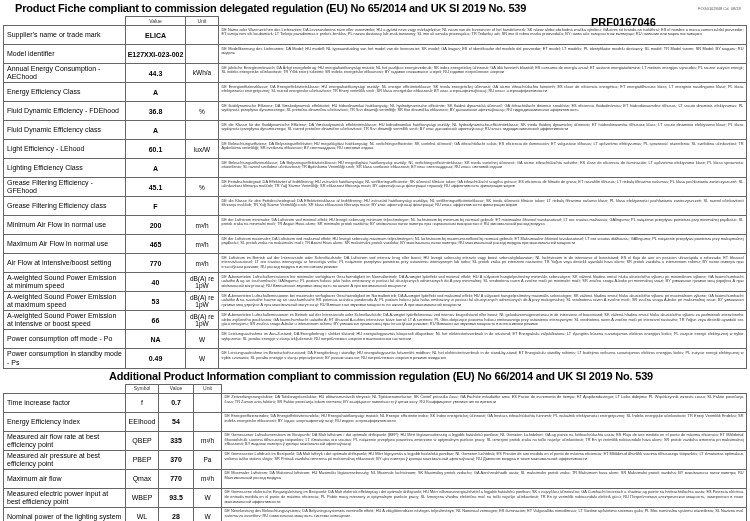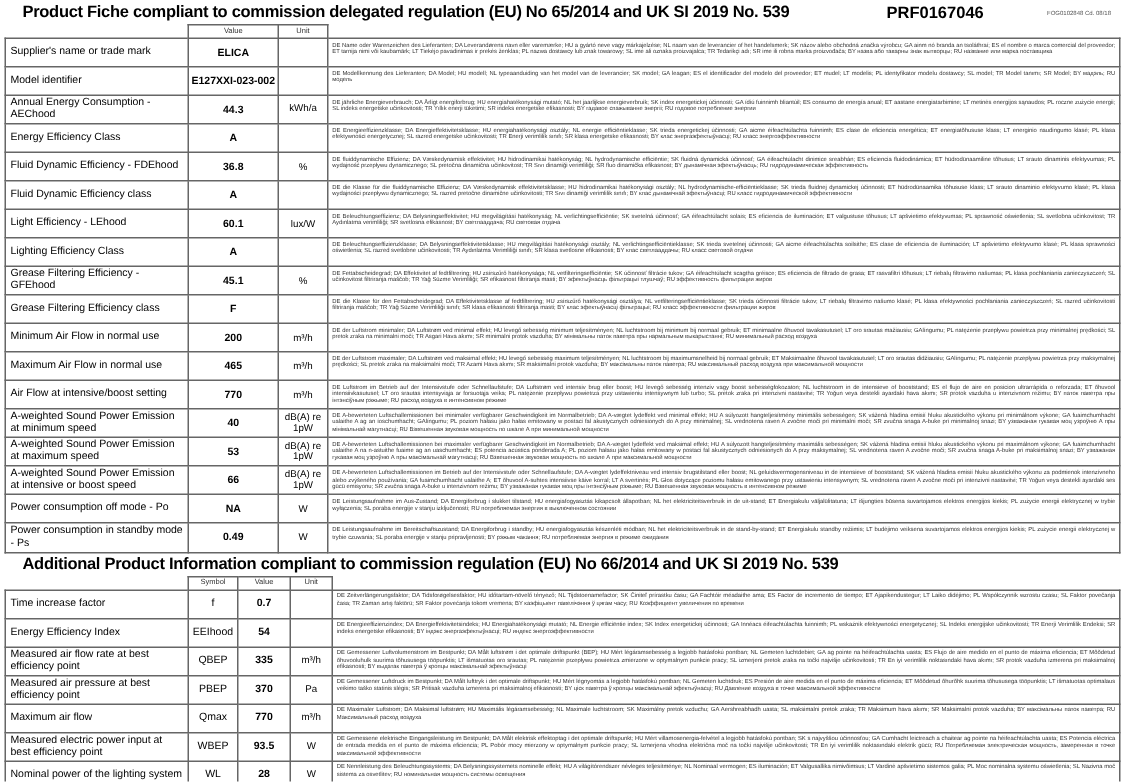--- a/index.html
+++ b/index.html
@@ -1,31 +1,31 @@
 <!DOCTYPE html>
 <html><head>
 <meta charset="utf-8">
 <style>
   html,body { margin:0; padding:0; background:#fff; }
   body { width:750px; height:521px; font-family:"Liberation Sans", sans-serif; color:#000; overflow:hidden; }
   .page { position:relative; width:744px; margin:0 auto; padding-top:2px; }
   .title { font-size:11px; font-weight:bold; letter-spacing:-0.2px; margin:0 0 2px 12px; white-space:nowrap; }
-  .doc-number { position:absolute; top:3px; left:588px; font-size:11px; font-weight:bold; }
+  .doc-number { position:absolute; top:16px; left:588px; font-size:11px; font-weight:bold; }
   .doc-code { position:absolute; top:6px; left:695px; font-size:4px; color:#555; }
   table.fiche { border-collapse:collapse; width:744px; table-layout:fixed; }
   td { border:1px solid #666; vertical-align:middle; padding:0; overflow:hidden; }
   td.nb { border:none; }
   td.hdr { font-size:5px; color:#333; text-align:center; height:8px; line-height:1; font-weight:normal; }
   td.lbl { font-size:7px; padding:1px 3px; line-height:1.15; }
   td.val { font-size:7px; font-weight:bold; text-align:center; }
   td.sym { font-size:7px; text-align:center; }
   td.unt { font-size:6.5px; text-align:center; line-height:1.1; padding:0 1px; }
   td.dsc { font-size:3.9px; line-height:1.2; color:#333; padding:1.5px 2.5px; vertical-align:top; text-align:justify; }
   tr.row td { height:15px; }
-  .section2 { margin-top:1px; }
+  .section2 { margin-top:1px;text-align:center; }
 </style>
 </head>
 <body>
 
 <div class="page">
 
   <div class="title">Product Fiche compliant to commission delegated regulation (EU) No 65/2014 and UK SI 2019 No. 539</div>
   <div class="doc-number">PRF0167046</div>
   <div class="doc-code">FOG0102848 Cd. 08/18</div>
 

